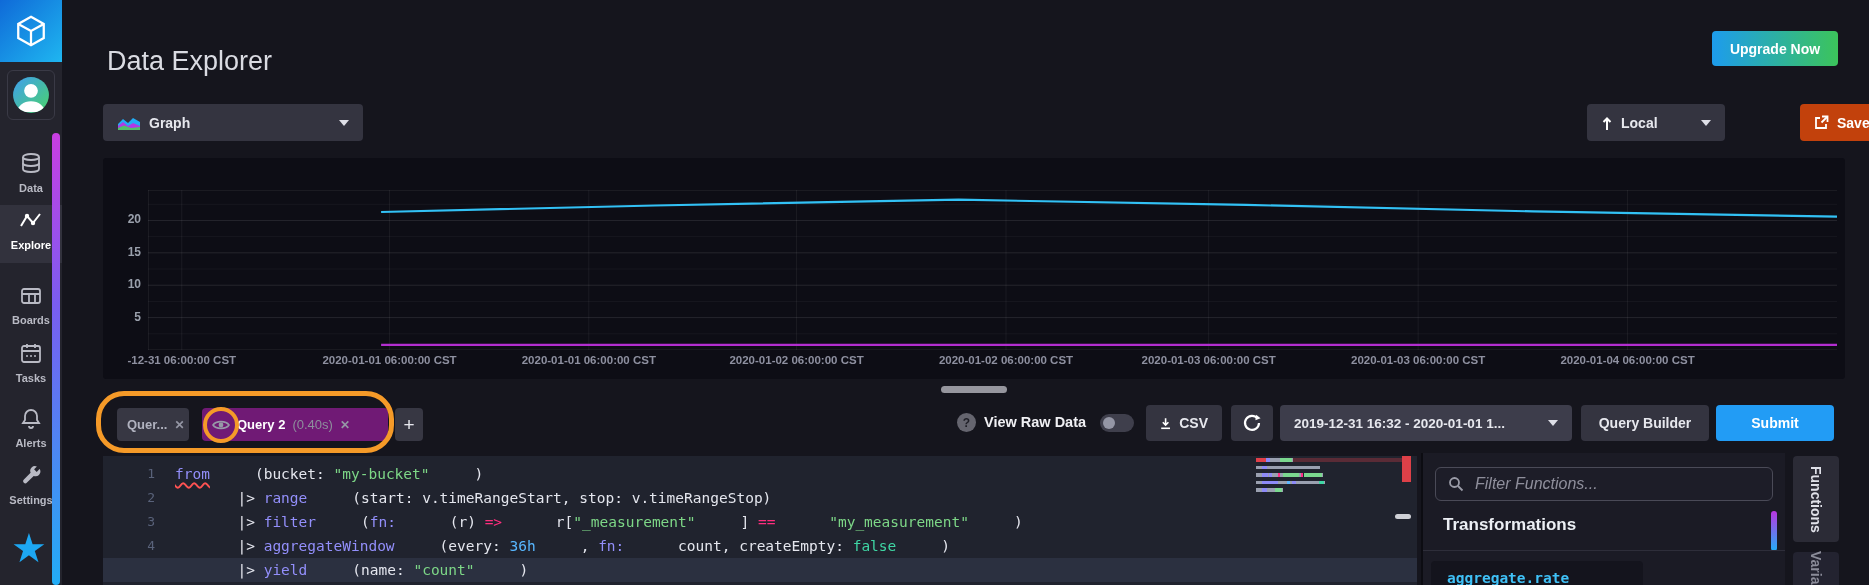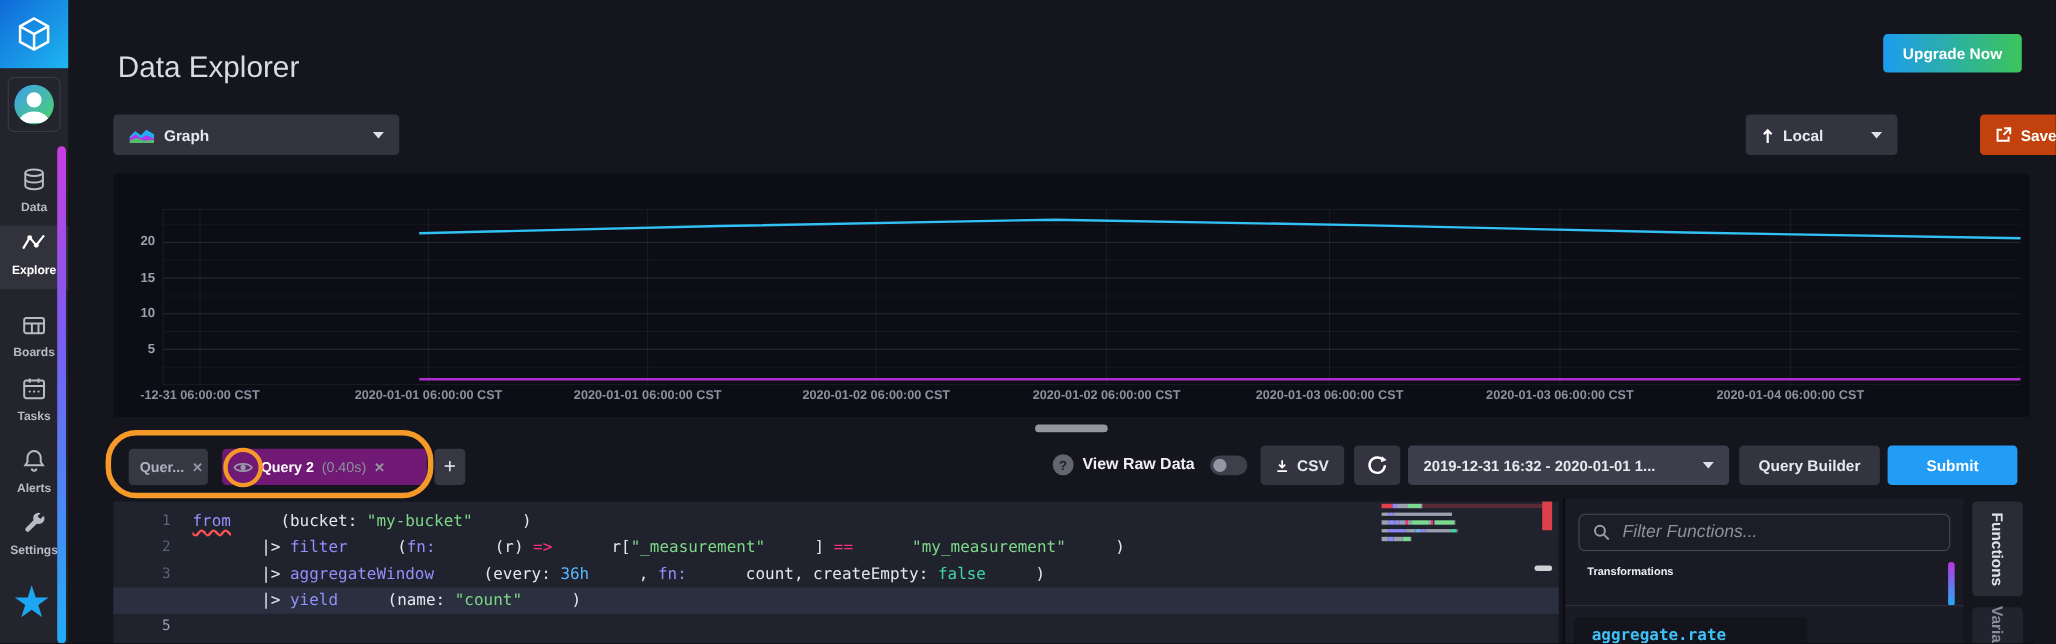--- a/index.html
+++ b/index.html
@@ -93,21 +93,21 @@
   .mm-redbar{position:absolute;left:1299px;top:0;width:9px;height:26px;background:#dd4048;}
   .divider-dash{position:absolute;left:1395px;top:514px;width:16px;height:5px;border-radius:3px;background:#cfd0d6;z-index:6;}
 
   
   .fn-panel{position:absolute;left:1421px;top:453px;width:364px;height:132px;background:#1b1b25;border-left:2px solid #0c0c12;}
   .fn-search{position:absolute;left:12px;top:14px;width:338px;height:34px;background:#1d1d28;border:1px solid #4a4a57;
         border-radius:6px;display:flex;align-items:center;gap:9px;padding:0 12px;}
   .fn-search input{flex:1;background:transparent;border:none;outline:none;color:#cfd0da;
         font-style:italic;font-size:16px;font-family:"Liberation Sans",sans-serif;}
   .fn-search input::placeholder{color:#8f8f9c;}
-  .fn-section{position:absolute;left:20px;top:62px;font-size:10px;font-weight:bold;color:#eceff4;}
+  .fn-section{position:absolute;left:20px;top:62px;font-size:17px;font-weight:bold;color:#eceff4;}
   .fn-scroll{position:absolute;right:8px;top:58px;width:6px;height:40px;border-radius:3px;
         background:linear-gradient(180deg,#bb35e0,#22adf6);}
   .fn-divider{position:absolute;left:0;top:97px;width:100%;height:1px;background:#2e2e3a;}
   .fn-card{position:absolute;left:8px;top:108px;width:212px;height:34px;background:#14141d;border-radius:4px;
         font-family:"DejaVu Sans Mono",monospace;font-weight:bold;font-size:14.5px;color:#3fc1f7;
         display:flex;align-items:center;padding:0 16px;}
   .vtab{position:absolute;left:1793px;width:46px;background:#2b2b36;border-radius:4px;
         writing-mode:vertical-rl;display:flex;align-items:center;justify-content:center;
         font-size:14px;font-weight:bold;color:#dfe0e8;}
   #vtab-functions{top:456px;height:86px;}
@@ -304,20 +304,21 @@
   <div class="editor">
     <div class="gutter" id="gutter">
         <div>1</div>
         <div>2</div>
         <div>3</div>
         <div>4</div>
         <div class="active">5</div>
       </div>
     <div class="code" id="code">
         <div class="code-line"><span class="tok kw err">from</span><span class="tok pl">(bucket: </span><span class="tok str">"my-bucket"</span><span class="tok pl">)</span></div>
+        <div class="code-line"><span class="tok pl">  |&gt; </span><span class="tok kw">range</span><span class="tok pl">(start: v.timeRangeStart, stop: v.timeRangeStop)</span></div>
         <div class="code-line"><span class="tok pl">  |&gt; </span><span class="tok kw">filter</span><span class="tok pl">(</span><span class="tok kw">fn:</span><span class="tok pl"> (r) </span><span class="tok op">=&gt;</span><span class="tok pl"> r[</span><span class="tok str">"_measurement"</span><span class="tok pl">] </span><span class="tok op">==</span><span class="tok pl"> </span><span class="tok str">"my_measurement"</span><span class="tok pl">)</span></div>
         <div class="code-line"><span class="tok pl">  |&gt; </span><span class="tok kw">aggregateWindow</span><span class="tok pl">(every: </span><span class="tok num">36h</span><span class="tok pl">, </span><span class="tok kw">fn:</span><span class="tok pl"> count, createEmpty: </span><span class="tok bool">false</span><span class="tok pl">)</span></div>
         <div class="code-line active"><span class="tok pl">  |&gt; </span><span class="tok kw">yield</span><span class="tok pl">(name: </span><span class="tok str">"count"</span><span class="tok pl">)</span></div>
       </div>
     <div class="minimap" id="minimap">
         <div class="mm-row mm-err"><span class="mm-seg" style="width: 10px; background: rgb(224, 64, 74);"></span><span class="mm-seg" style="width: 4.4px; background: rgb(142, 138, 247);"></span><span class="mm-seg" style="width: 9.9px; background: rgb(154, 160, 176);"></span><span class="mm-seg" style="width: 12.1px; background: rgb(123, 216, 143);"></span><span class="mm-seg" style="width: 1.1px; background: rgb(154, 160, 176);"></span></div>
         <div class="mm-row"><span class="mm-seg" style="width: 5.5px; background: rgb(154, 160, 176);"></span><span class="mm-seg" style="width: 5.5px; background: rgb(142, 138, 247);"></span><span class="mm-seg" style="width: 52.8px; background: rgb(154, 160, 176);"></span></div>
         <div class="mm-row"><span class="mm-seg" style="width: 5.5px; background: rgb(154, 160, 176);"></span><span class="mm-seg" style="width: 6.6px; background: rgb(142, 138, 247);"></span><span class="mm-seg" style="width: 1.1px; background: rgb(154, 160, 176);"></span><span class="mm-seg" style="width: 3.3px; background: rgb(142, 138, 247);"></span><span class="mm-seg" style="width: 5.5px; background: rgb(154, 160, 176);"></span><span class="mm-seg" style="width: 2.2px; background: rgb(255, 47, 135);"></span><span class="mm-seg" style="width: 3.3px; background: rgb(154, 160, 176);"></span><span class="mm-seg" style="width: 15.4px; background: rgb(123, 216, 143);"></span><span class="mm-seg" style="width: 2.2px; background: rgb(154, 160, 176);"></span><span class="mm-seg" style="width: 2.2px; background: rgb(255, 47, 135);"></span><span class="mm-seg" style="width: 1.1px; background: transparent;"></span><span class="mm-seg" style="width: 17.6px; background: rgb(123, 216, 143);"></span><span class="mm-seg" style="width: 1.1px; background: rgb(154, 160, 176);"></span></div>
         <div class="mm-row"><span class="mm-seg" style="width: 5.5px; background: rgb(154, 160, 176);"></span><span class="mm-seg" style="width: 16.5px; background: rgb(142, 138, 247);"></span><span class="mm-seg" style="width: 8.8px; background: rgb(154, 160, 176);"></span><span class="mm-seg" style="width: 3.3px; background: rgb(93, 183, 255);"></span><span class="mm-seg" style="width: 2.2px; background: rgb(154, 160, 176);"></span><span class="mm-seg" style="width: 3.3px; background: rgb(142, 138, 247);"></span><span class="mm-seg" style="width: 23.1px; background: rgb(154, 160, 176);"></span><span class="mm-seg" style="width: 5.5px; background: rgb(63, 214, 164);"></span><span class="mm-seg" style="width: 1.1px; background: rgb(154, 160, 176);"></span></div>
         <div class="mm-row"><span class="mm-seg" style="width: 5.5px; background: rgb(154, 160, 176);"></span><span class="mm-seg" style="width: 5.5px; background: rgb(142, 138, 247);"></span><span class="mm-seg" style="width: 7.7px; background: rgb(154, 160, 176);"></span><span class="mm-seg" style="width: 7.7px; background: rgb(123, 216, 143);"></span><span class="mm-seg" style="width: 1.1px; background: rgb(154, 160, 176);"></span></div>

